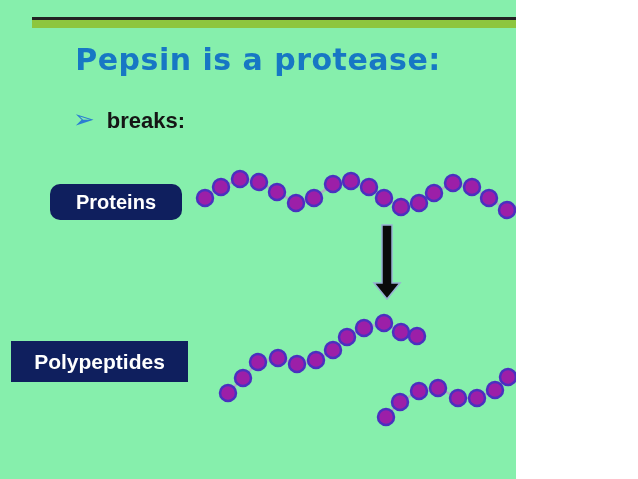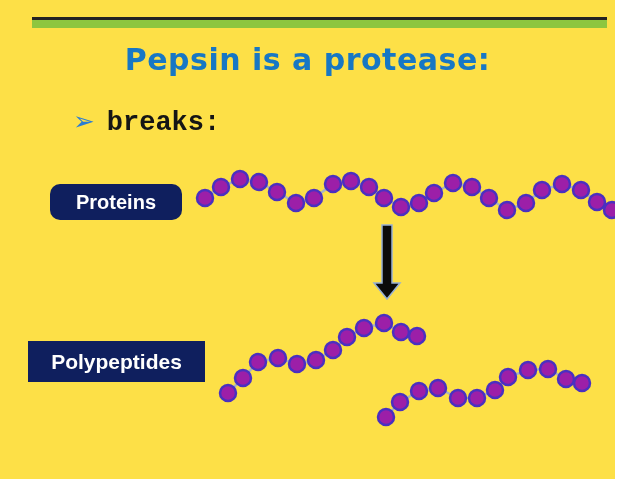--- a/index.html
+++ b/index.html
@@ -1,20 +1,20 @@
 <!DOCTYPE html>
 <html><head>
 <meta charset="utf-8">
 <style>
   html, body { margin: 0; padding: 0; background: #ffffff; }
   .slide {
     position: relative;
-    width: 615px;
+    width: 516px;
     height: 479px;
-    background: #fde047;
+    background: #86efac;
     overflow: hidden;
     font-family: "Liberation Sans", sans-serif;
   }
   .top-bar {
     position: absolute;
     left: 32px;
     top: 17px;
     width: 575px;
     height: 8px;
     background: #8DC63F;
@@ -42,23 +42,22 @@
     gap: 12px;
   }
   .bullet-glyph {
     color: #2B7CD3;
     font-size: 26px;
     line-height: 1;
     transform: translateY(-2px);
   }
   .bullet-text {
     color: #151515;
-    font-size: 27px;
+    font-size: 22px;
     font-weight: bold;
-    font-family: Liberation Mono, monospace;
   }
   .diagram-canvas {
     position: absolute;
     left: 0;
     top: 0;
     width: 638px;
     height: 479px;
   }
   .label-box {
     position: absolute;
@@ -71,21 +70,21 @@
   }
   .label-proteins {
     left: 50px;
     top: 184px;
     width: 132px;
     height: 36px;
     font-size: 20px;
     border-radius: 10px;
   }
   .label-polypeptides {
-    left: 28px;
+    left: 11px;
     top: 341px;
     width: 177px;
     height: 41px;
     font-size: 21px;
   }
 </style>
 </head>
 <body>
 
 <div class="slide">

